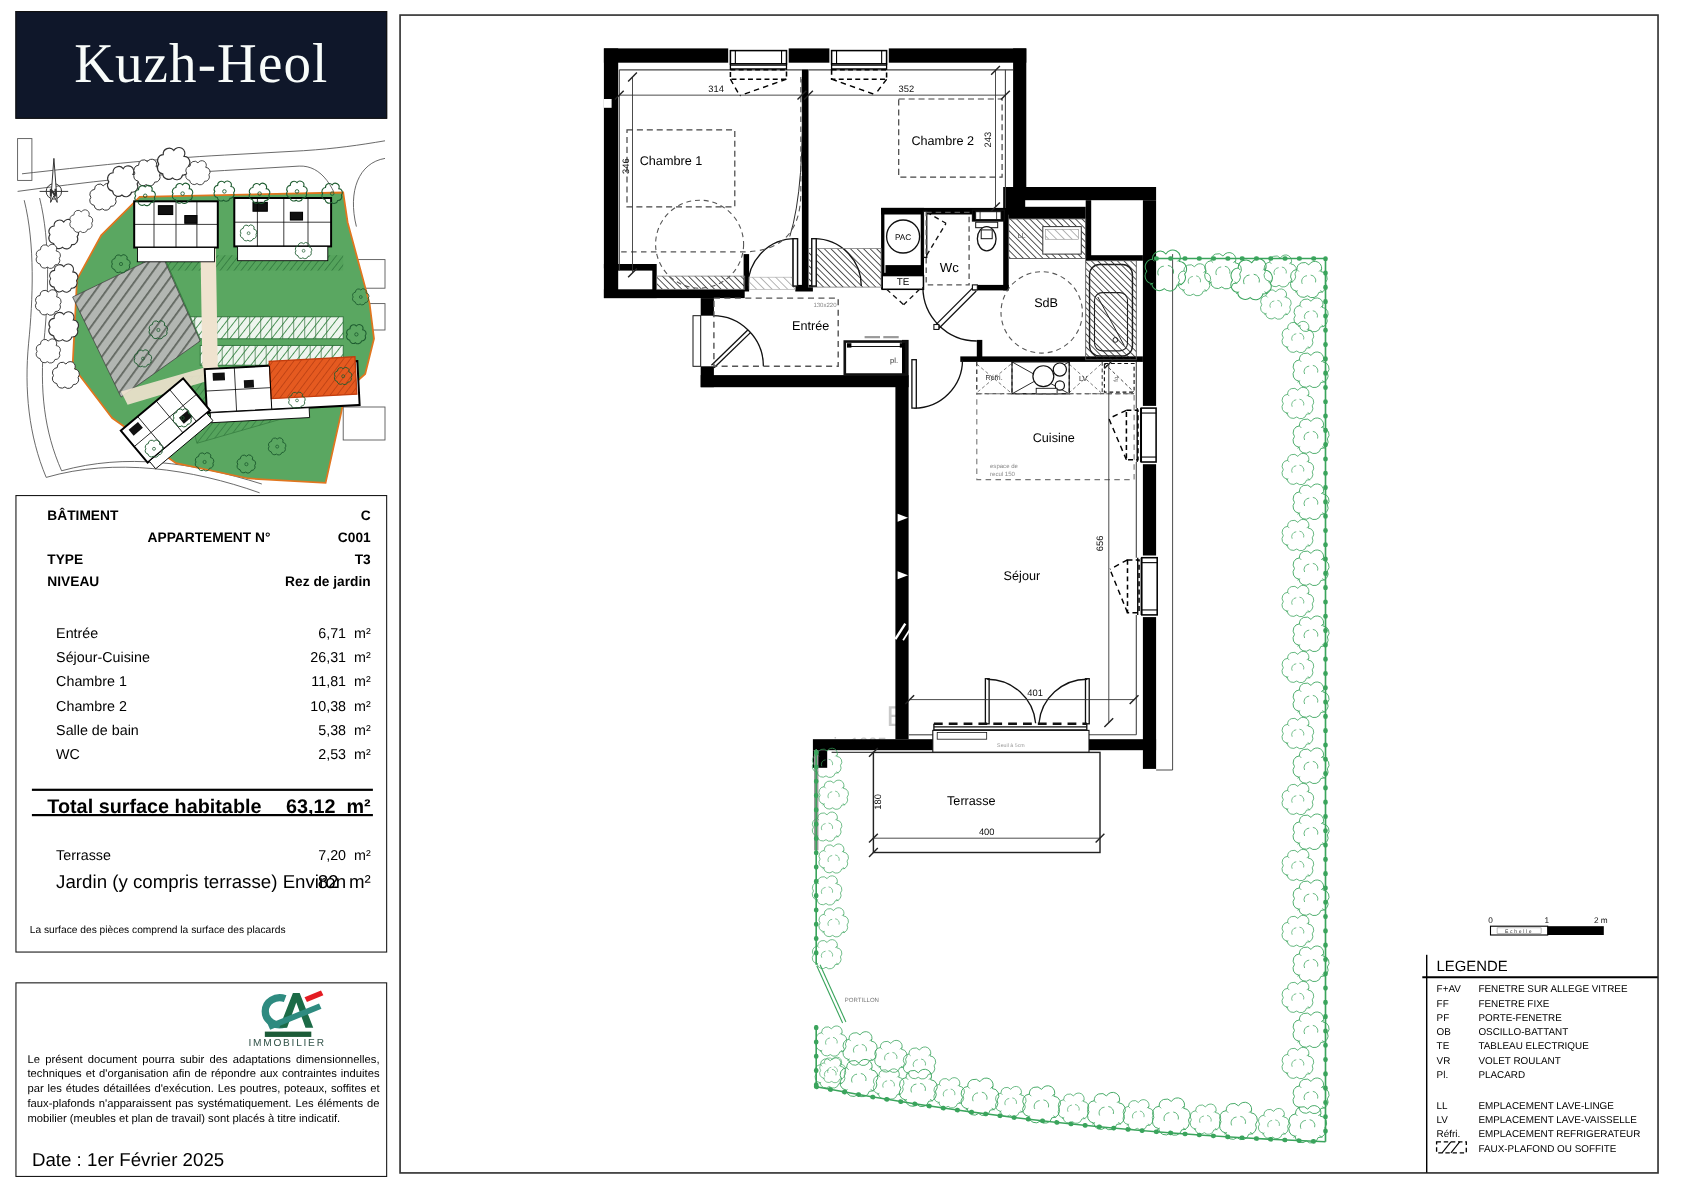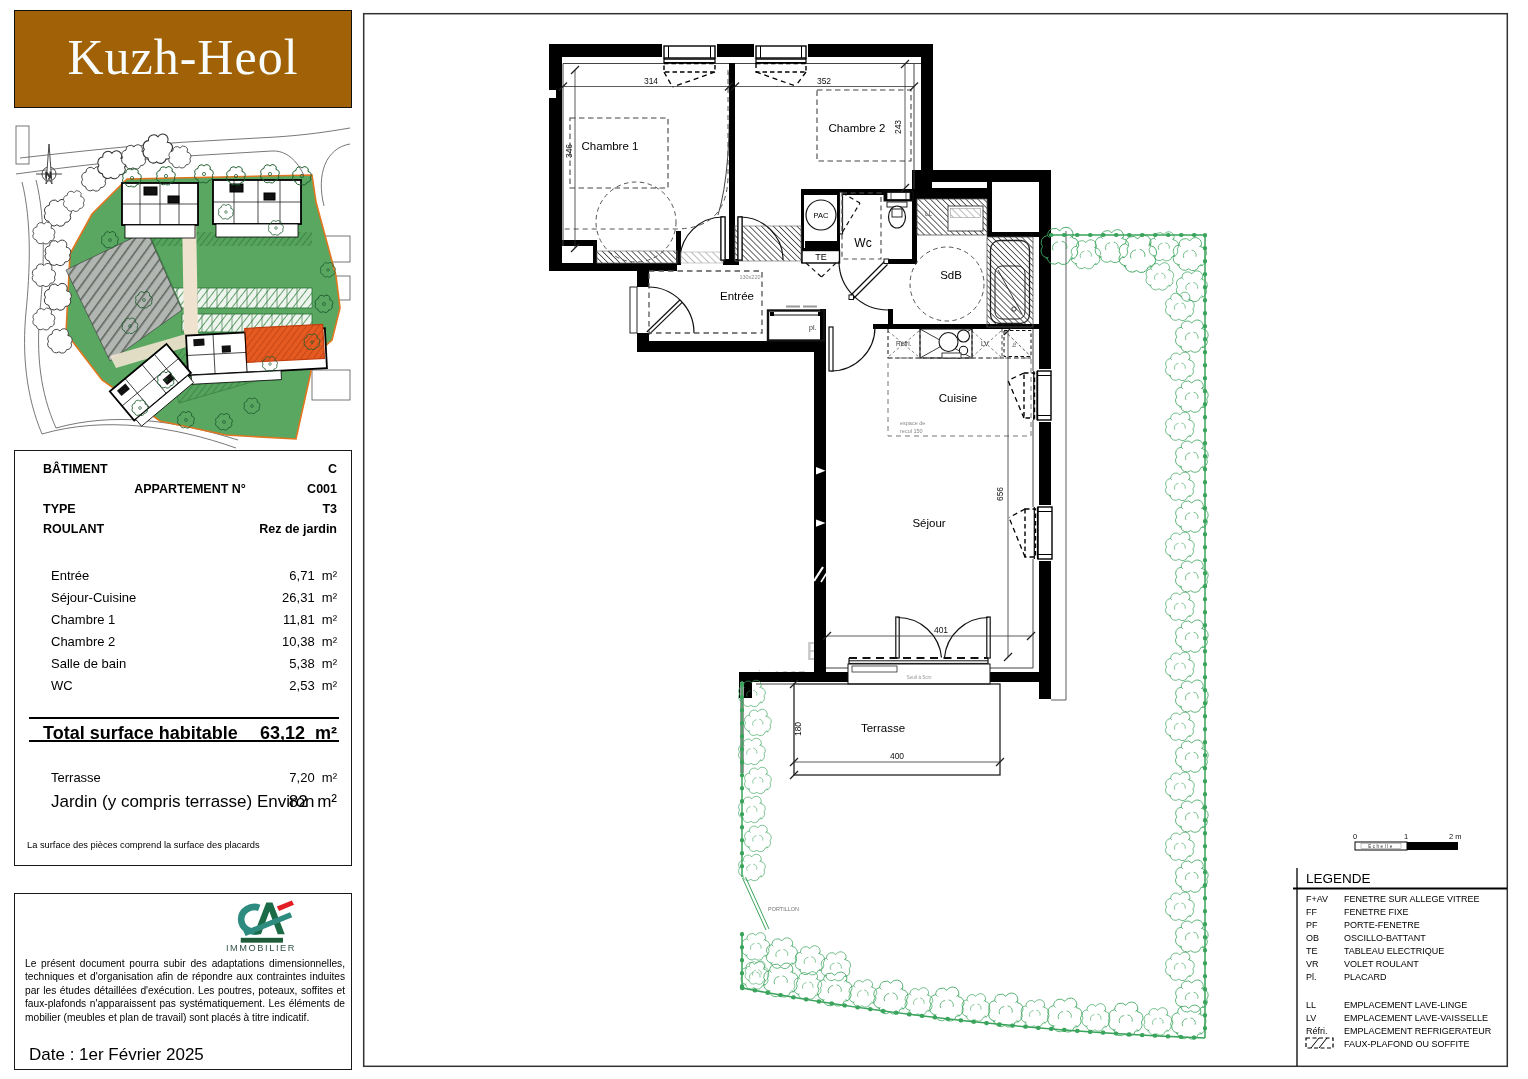--- a/index.html
+++ b/index.html
@@ -473,21 +473,21 @@
 <text x="1306" y="1034">Réfri.</text>
           <text x="1344" y="1034">EMPLACEMENT REFRIGERATEUR</text>
 <text x="1344" y="1047">FAUX-PLAFOND OU SOFFITE</text>
 </g>
 <rect x="1306" y="1038" width="27" height="10" fill="none" stroke="#000" stroke-width="1.2" stroke-dasharray="4,2.5"></rect>
 <line x1="1311" y1="1048" x2="1319" y2="1038" stroke="#000" stroke-width="1"></line>
 <line x1="1319" y1="1048" x2="1327" y2="1038" stroke="#000" stroke-width="1"></line>
 </g>
 </svg>
 
-<div class="box" style="left:14px;top:10px;width:338px;height:98px;background:#a16207;border:1.5px solid #111;">
+<div class="box" style="left:14px;top:10px;width:338px;height:98px;background:#0f172a;border:1.5px solid #111;">
   <div style="position:absolute;left:0;top:17px;width:100%;text-align:center;font-family:'Liberation Serif',serif;font-weight:400;color:#f8fcfa;font-size:50px;letter-spacing:1px;transform:scaleY(1.02);">Kuzh‑Heol</div>
 </div>
 
 <div class="abs" style="left:14px;top:118px;width:338px;height:337px;">
 <svg width="338" height="337" viewBox="0 0 338 337">
 <defs>
 <g id="tree">
             <path d="M0,-11 a4.5,4.5 0 0 1 7.8,4.5 a4.5,4.5 0 0 1 3.2,7.5 a4.5,4.5 0 0 1 -4.4,6.6 a4.5,4.5 0 0 1 -7.6,2.2 a4.5,4.5 0 0 1 -7.4,-3.1 a4.5,4.5 0 0 1 -3.0,-7.3 a4.5,4.5 0 0 1 3.4,-7.2 a4.5,4.5 0 0 1 8.0,-3.2 z" fill="#fff" stroke="#333" stroke-width="0.9"></path>
           </g>
 <g id="gtree">
@@ -665,21 +665,21 @@
 </div>
 
 <div class="box" style="left:14px;top:450px;width:338px;height:416px;border-width:1.5px;">
 
   <div class="row" style="top:11px;"><b>BÂTIMENT</b><span class="rv"><b>C</b></span></div>
 
   <div class="row" style="top:31px;text-align:center;"><b>APPARTEMENT N°</b><span class="rv"><b>C001</b></span></div>
 
   <div class="row" style="top:51px;"><b>TYPE</b><span class="rv"><b>T3</b></span></div>
 
-  <div class="row" style="top:71px;"><b>ROULANT</b><span class="rv"><b>Rez de jardin</b></span></div>
+  <div class="row" style="top:71px;"><b>NIVEAU</b><span class="rv"><b>Rez de jardin</b></span></div>
 
   <div class="row" style="top:117px;left:36px;font-size:13px;">Entrée<span class="rv">6,71&nbsp;&nbsp;m²</span></div>
   <div class="row" style="top:139px;left:36px;font-size:13px;">Séjour-Cuisine<span class="rv">26,31&nbsp;&nbsp;m²</span></div>
   <div class="row" style="top:161px;left:36px;font-size:13px;">Chambre 1<span class="rv">11,81&nbsp;&nbsp;m²</span></div>
   <div class="row" style="top:183px;left:36px;font-size:13px;">Chambre 2<span class="rv">10,38&nbsp;&nbsp;m²</span></div>
   <div class="row" style="top:205px;left:36px;font-size:13px;">Salle de bain<span class="rv">5,38&nbsp;&nbsp;m²</span></div>
   <div class="row" style="top:227px;left:36px;font-size:13px;">WC<span class="rv">2,53&nbsp;&nbsp;m²</span></div>
 
   <div class="abs" style="left:14px;right:14px;top:266px;height:2px;background:#000;width:310px;"></div>
   <div class="row" style="top:272px;left:28px;font-size:18px;"><b>Total surface habitable</b><span class="rv"><b>63,12&nbsp;&nbsp;m²</b></span></div>

